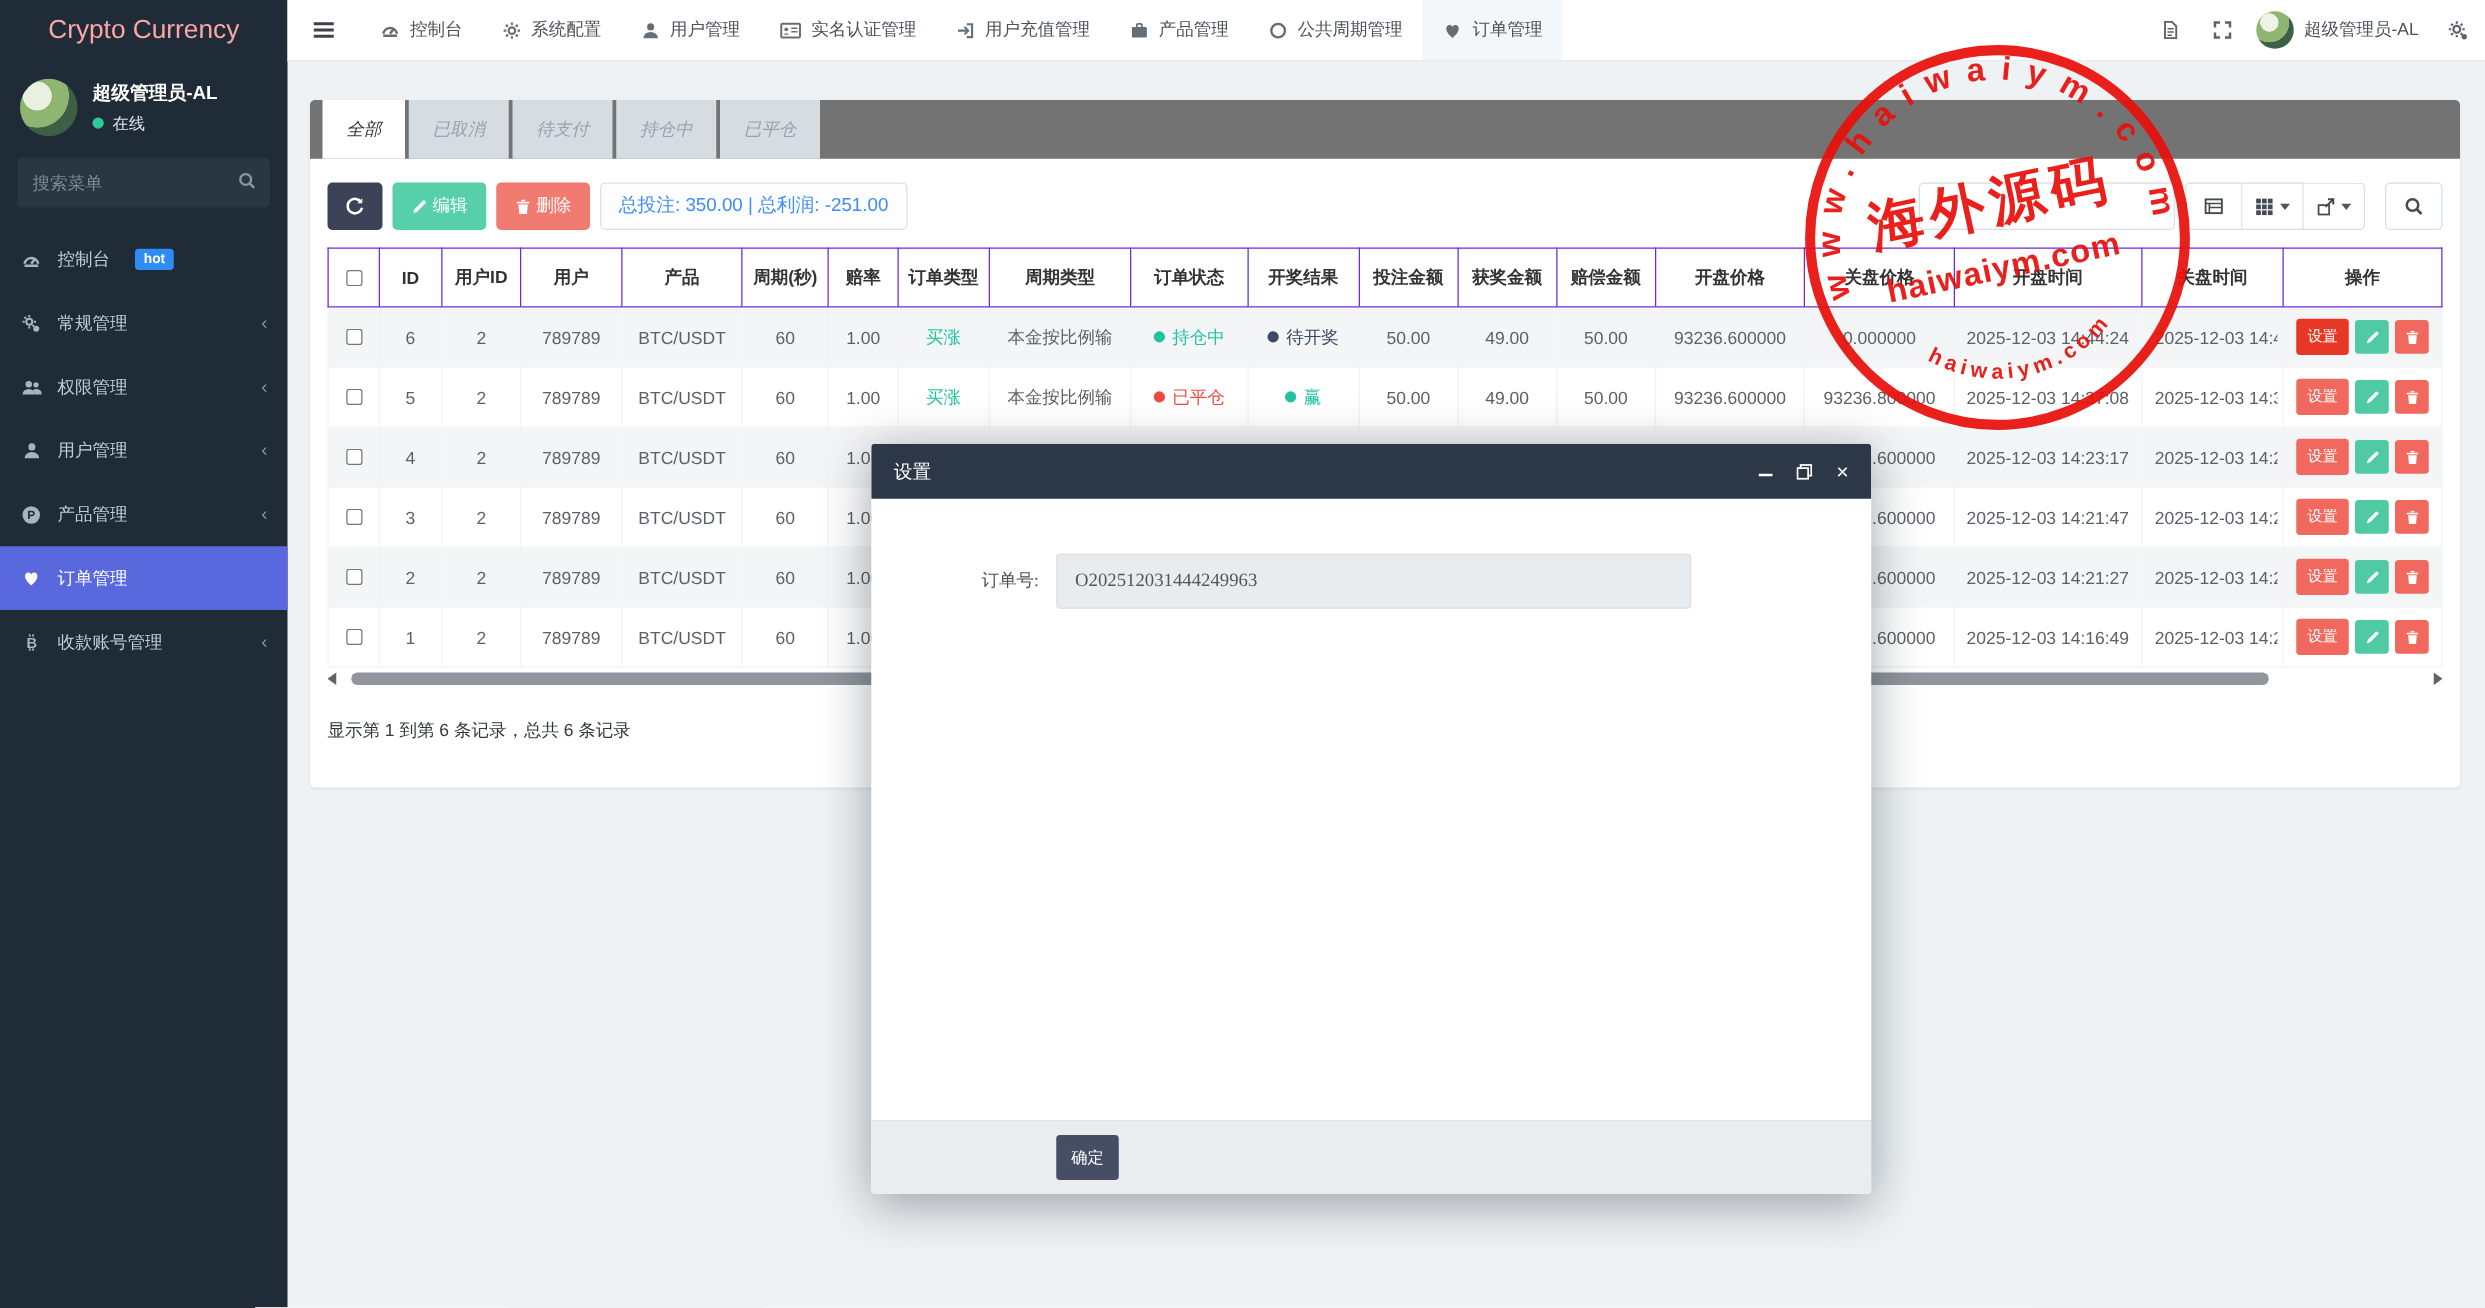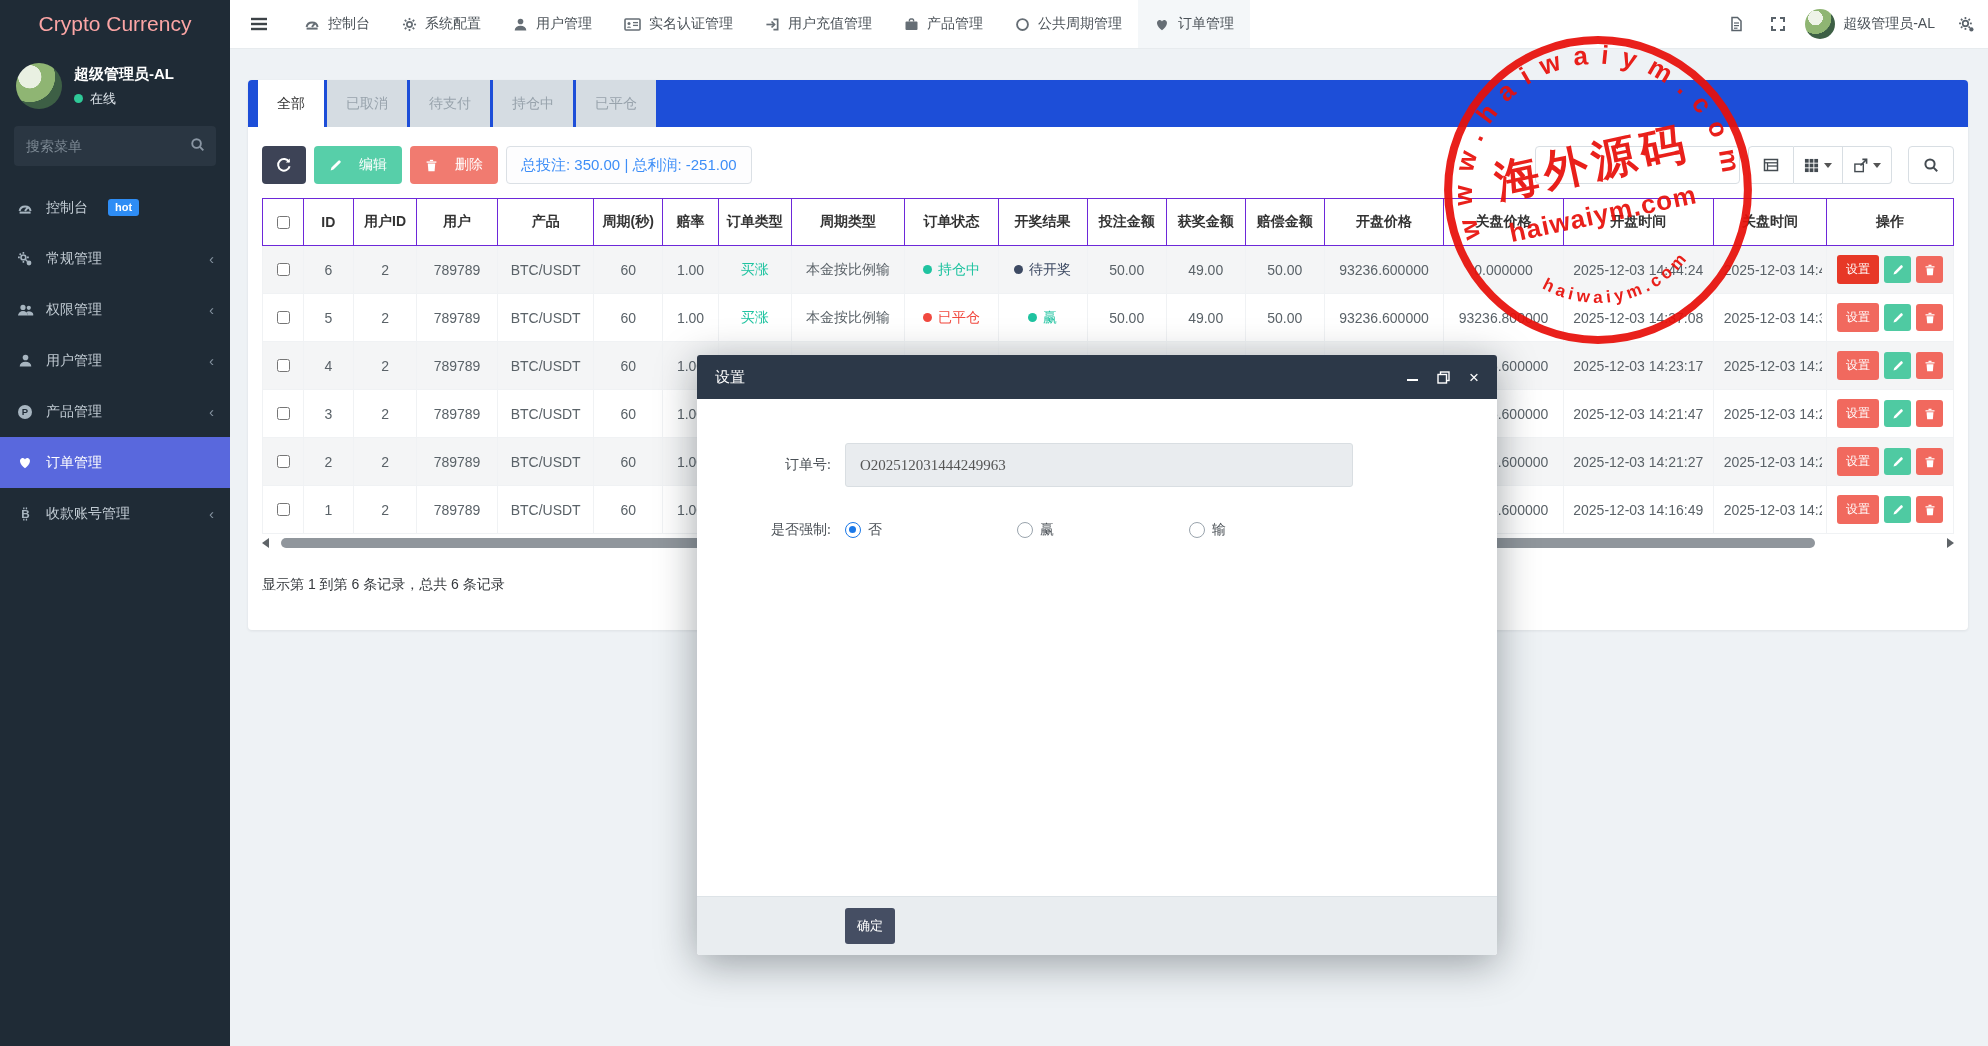--- a/index.html
+++ b/index.html
@@ -38,27 +38,27 @@
   .titem .tico{color:#666e75;}
   .titem.active{background:#f4f7f9;}
   .tn-ico{display:flex;align-items:center;padding:0 13px;color:#5a636b;cursor:pointer;}
   .tn-avatar{width:30px;height:30px;border-radius:50%;align-self:center;margin:0 8px 0 6px;cursor:pointer;
           background:radial-gradient(circle at 35% 30%,#eef3e8 0 25%,#8fb573 26% 55%,#3d5f45 56% 100%);}
   .tn-user{display:flex;align-items:center;font-size:14px;color:#4b5258;cursor:pointer;padding-right:10px;}
 
   
   .content{position:absolute;left:230px;top:48px;right:0;bottom:0;}
   .panel{margin:32px 20px 0 18px;background:#fff;border-radius:4px;box-shadow:0 1px 3px rgba(20,30,40,.08);}
-  .tabstrip{background:#1d4ed8;border-radius:4px 4px 0 0;display:flex;padding-left:10px;}
+  .tabstrip{background:#737373;border-radius:4px 4px 0 0;display:flex;padding-left:10px;font-style:italic;}
   .tab{height:47px;line-height:47px;padding:0 19px;font-size:14px;color:#98a3ac;background:#d5dce2;margin-right:3px;cursor:pointer;}
   .tab.active{background:#fff;color:#333;}
   .panelbody{padding:14px 14px 36px;}
 
   .toolbar{display:flex;align-items:center;gap:8px;margin:5px 0 14px;}
-  .btn{border:none;border-radius:4px;height:38px;display:flex;align-items:center;gap:17px;cursor:pointer;
+  .btn{border:none;border-radius:4px;height:38px;display:flex;align-items:center;gap:4px;cursor:pointer;
        color:#fff;font-size:14px;font-family:inherit;padding:0 15px;}
   .btn.refresh{width:44px;justify-content:center;background:#3d4356;padding:0;}
   .btn.edit{background:#57cfa9;}
   .btn.del{background:#f17b70;}
   .stats{height:38px;line-height:36px;box-sizing:border-box;border:1px solid #dbe0e5;border-radius:4px;
          padding:0 14px;color:#3e8ef7;font-size:15px;background:#fdfdfe;}
   .tsearch{width:205px;height:38px;box-sizing:border-box;border:1px solid #d8dee3;border-radius:4px;padding:0 10px;
          font-size:14px;outline:none;background:#fff;font-family:inherit;}
   .btngroup{display:flex;}
   .gbtn{height:38px;min-width:46px;box-sizing:border-box;background:#fff;border:1px solid #d8dee3;color:#444b51;
@@ -809,36 +809,19 @@
             </svg>
         </span>
         <span class="m-ctrl m-x">×</span>
       </span>
     </div>
     <div class="m-body">
       <div class="frow">
         <label>订单号:</label>
         <input class="m-input" readonly="" value="O202512031444249963" style="">
       </div>
-      <div class="frow">
-        <label>是否强制:</label>
-        <div class="rgroup" id="radio-group">
-            <label class="radio">
-              <span class="rdot on"></span>
-              <span>否</span>
-            </label>
-            <label class="radio">
-              <span class="rdot"></span>
-              <span>赢</span>
-            </label>
-            <label class="radio">
-              <span class="rdot"></span>
-              <span>输</span>
-            </label>
-          </div>
-      </div>
     </div>
     <div class="m-foot">
       <button class="m-ok">确定</button>
     </div>
   </div>
 
 </div>
 
 </body></html>

